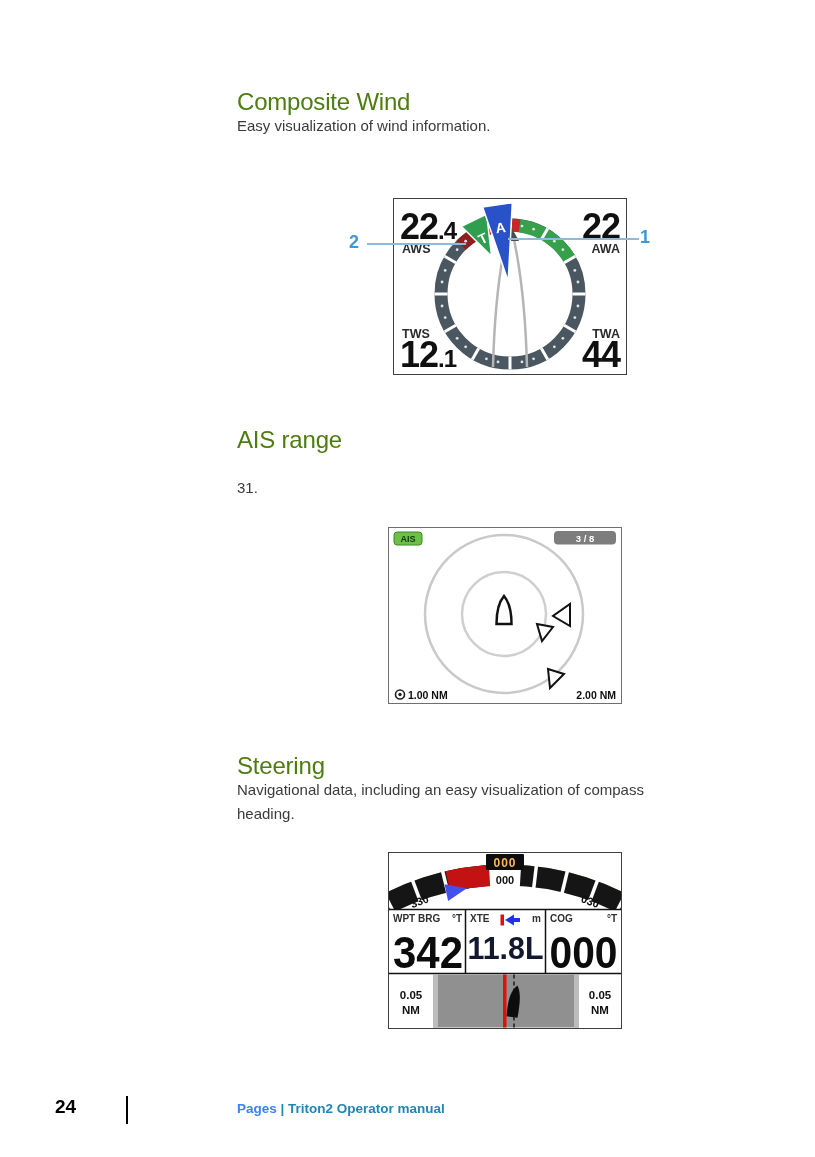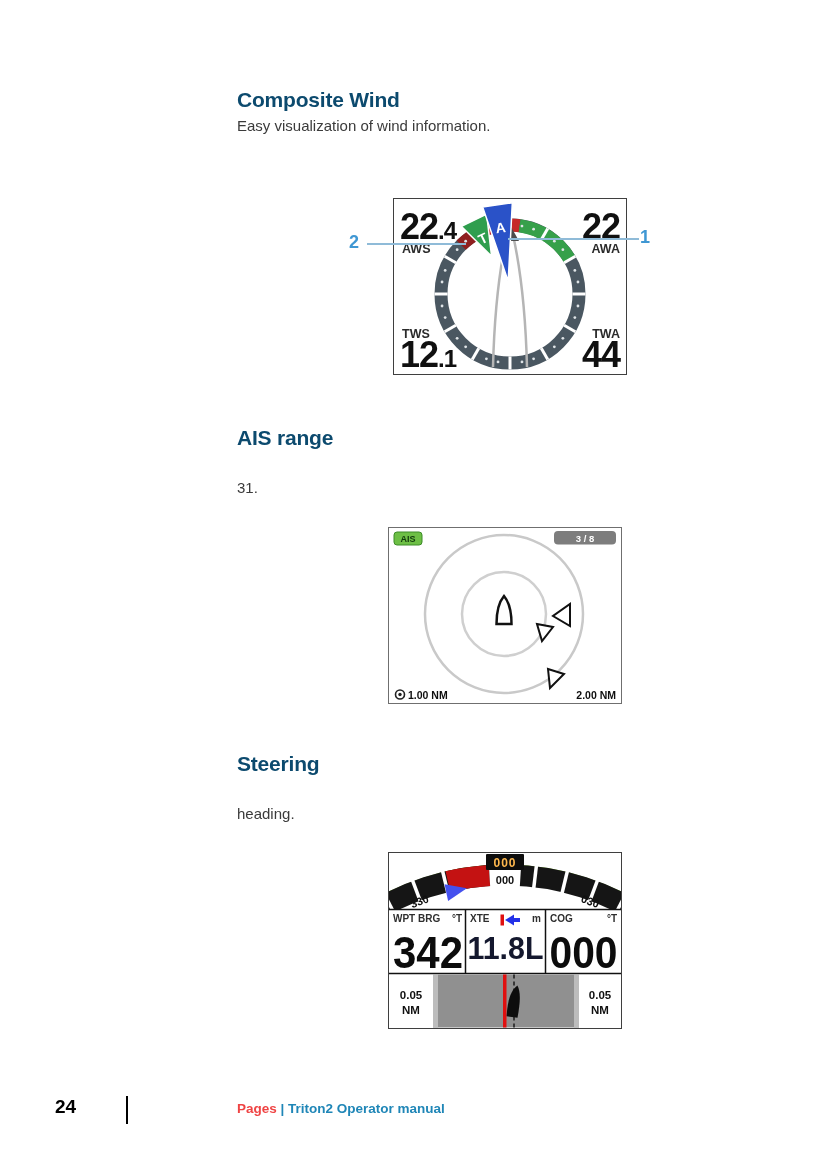--- a/index.html
+++ b/index.html
@@ -1,19 +1,19 @@
 <!DOCTYPE html>
 <html><head>
 <meta charset="utf-8">
 <style>
   html,body{margin:0;padding:0;background:#fff;}
   .page{position:relative;width:815px;height:1157px;background:#ffffff;overflow:hidden;
         font-family:"Liberation Sans",sans-serif;}
   .abs{position:absolute;}
-  .h{font-size:21px;font-weight:bold;color:#0c4a6e;letter-spacing:-0.2px;}
+  .h{font-size:24px;font-weight:normal;color:#4d7c0f;letter-spacing:-0.2px;}
   .body-line{font-size:15px;color:#3b3b3b;white-space:nowrap;}
   .body-line b{color:#2a2a2a;}
   .ais-ref{font-style:italic;font-weight:bold;font-size:13.5px;color:#2a2a2a;}
   .callout-num{font-size:18px;font-weight:bold;color:#3f97d3;}
   .callout-line{height:2px;background:#8fbbd8;}
   svg.fig{position:absolute;background:#fff;}
   .fig-border1{border:1.5px solid #3f3f3f;}
   .fig-border2{border:1.5px solid #6f6f6f;}
   
   .wv{font-family:"Liberation Sans",sans-serif;font-weight:bold;font-size:36px;fill:#101010;letter-spacing:-1px;}
@@ -29,21 +29,21 @@
   .hv{font-family:"Liberation Sans",sans-serif;font-weight:bold;font-size:12px;fill:#ffb84d;text-anchor:middle;letter-spacing:1px;}
   .hs{font-family:"Liberation Sans",sans-serif;font-weight:bold;font-size:11px;fill:#101010;text-anchor:middle;}
   .cl{font-family:"Liberation Sans",sans-serif;font-weight:bold;font-size:10px;fill:#2e2e2e;}
   .cv{font-family:"Liberation Sans",sans-serif;font-weight:bold;font-size:44px;fill:#0c0c0c;}
   .cv2{font-family:"Liberation Sans",sans-serif;font-weight:bold;font-size:32px;fill:#14182e;}
   .bs{font-family:"Liberation Sans",sans-serif;font-weight:bold;font-size:11.5px;fill:#101010;text-anchor:middle;}
   
   .footer-num{font-size:19px;font-weight:bold;color:#000;}
   .footer-bar{width:2px;height:28px;background:#000;}
   .footer-text{font-size:13.5px;font-weight:bold;white-space:nowrap;}
-  .footer-text .black{color:#ef4444;}
+  .footer-text .black{color:#3b82f6;}
   .footer-text .blue{color:#1f86b7;}
 </style>
 </head>
 <body>
 
 <div class="page">
 
   <div class="abs h" style="left:237px;top:88px">Composite Wind</div>
   <div class="abs body-line" style="left:237px;top:117px">Easy visualization of wind information.</div>
 
@@ -139,20 +139,21 @@
     <rect x="165" y="3" width="62" height="13.5" rx="4" fill="#7d7d7d"></rect>
     <text x="196" y="13.5" class="ac">3 / 8</text>
 
     <circle cx="11" cy="166.5" r="4.5" fill="none" stroke="#222222" stroke-width="1.6"></circle>
     <circle cx="11" cy="166.5" r="1.7" fill="#222222"></circle>
     <text x="19" y="170.5" class="ar">1.00 NM</text>
     <text x="227" y="170.5" class="ar" text-anchor="end">2.00 NM</text>
   </svg>
 
   <div class="abs h" style="left:237px;top:752px">Steering</div>
+  <div class="abs body-line" style="left:237px;top:781px">Navigational data, including an easy visualization of compass</div>
   <div class="abs body-line" style="left:237px;top:805px">heading.</div>
 
   <svg class="fig fig-border1" style="left:388px;top:852px" width="232" height="175" viewBox="0 0 232 175">
     <defs>
       <clipPath id="cpTop">
           <rect x="0" y="0" width="232" height="56"></rect>
         </clipPath>
     </defs>
 
     <g clip-path="url(#cpTop)">

